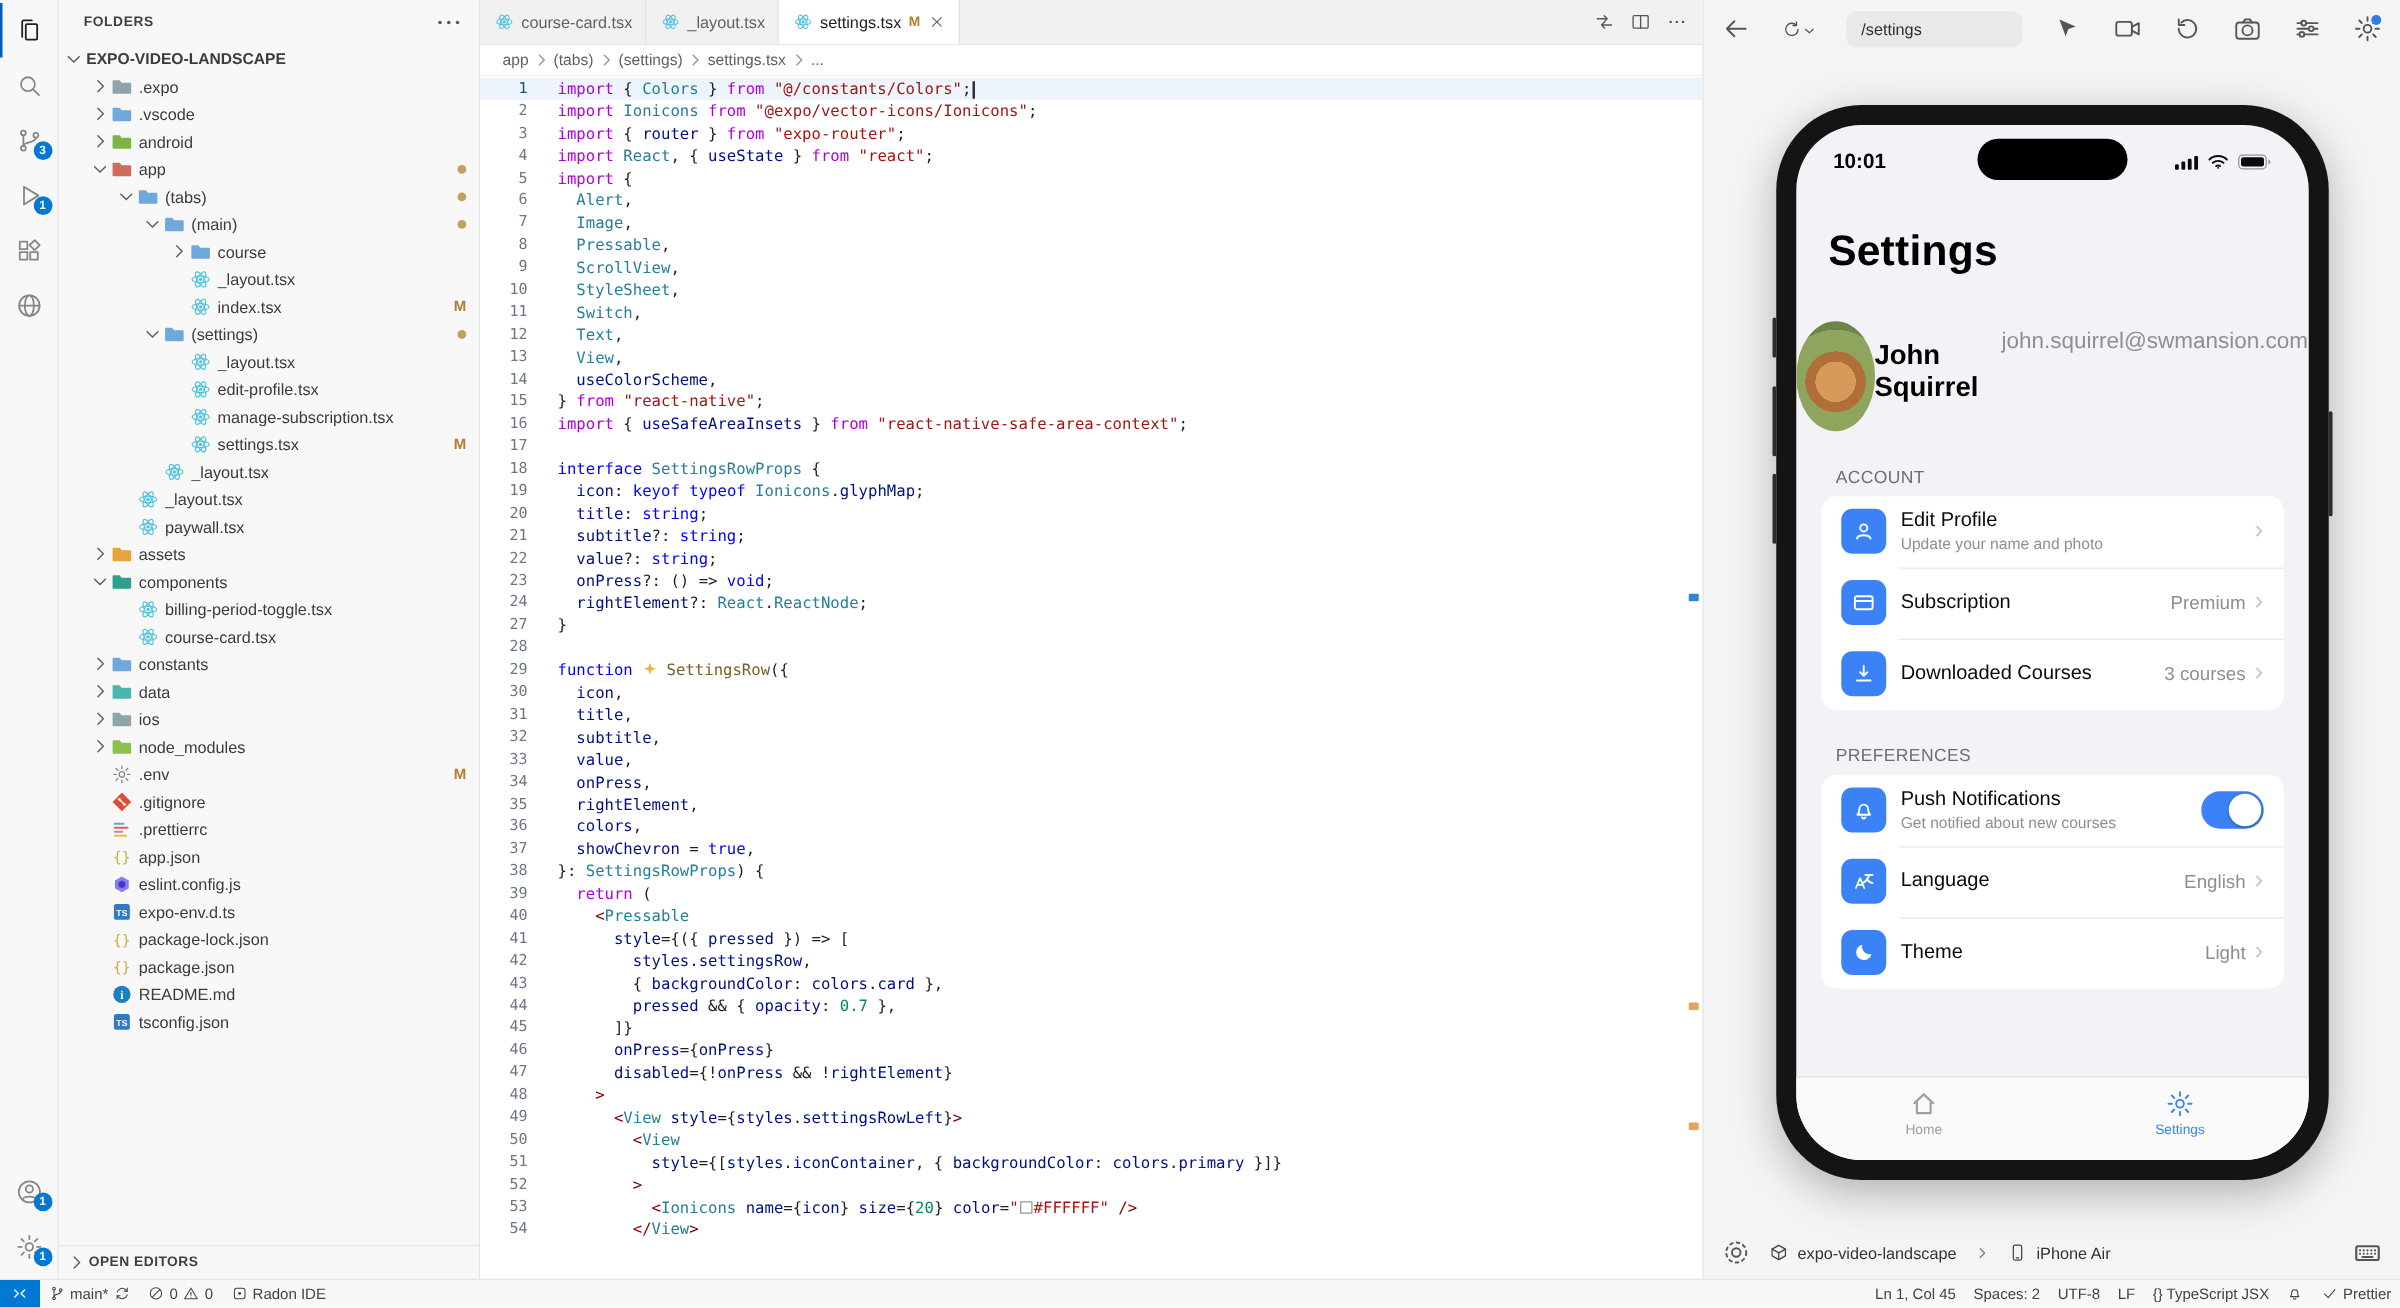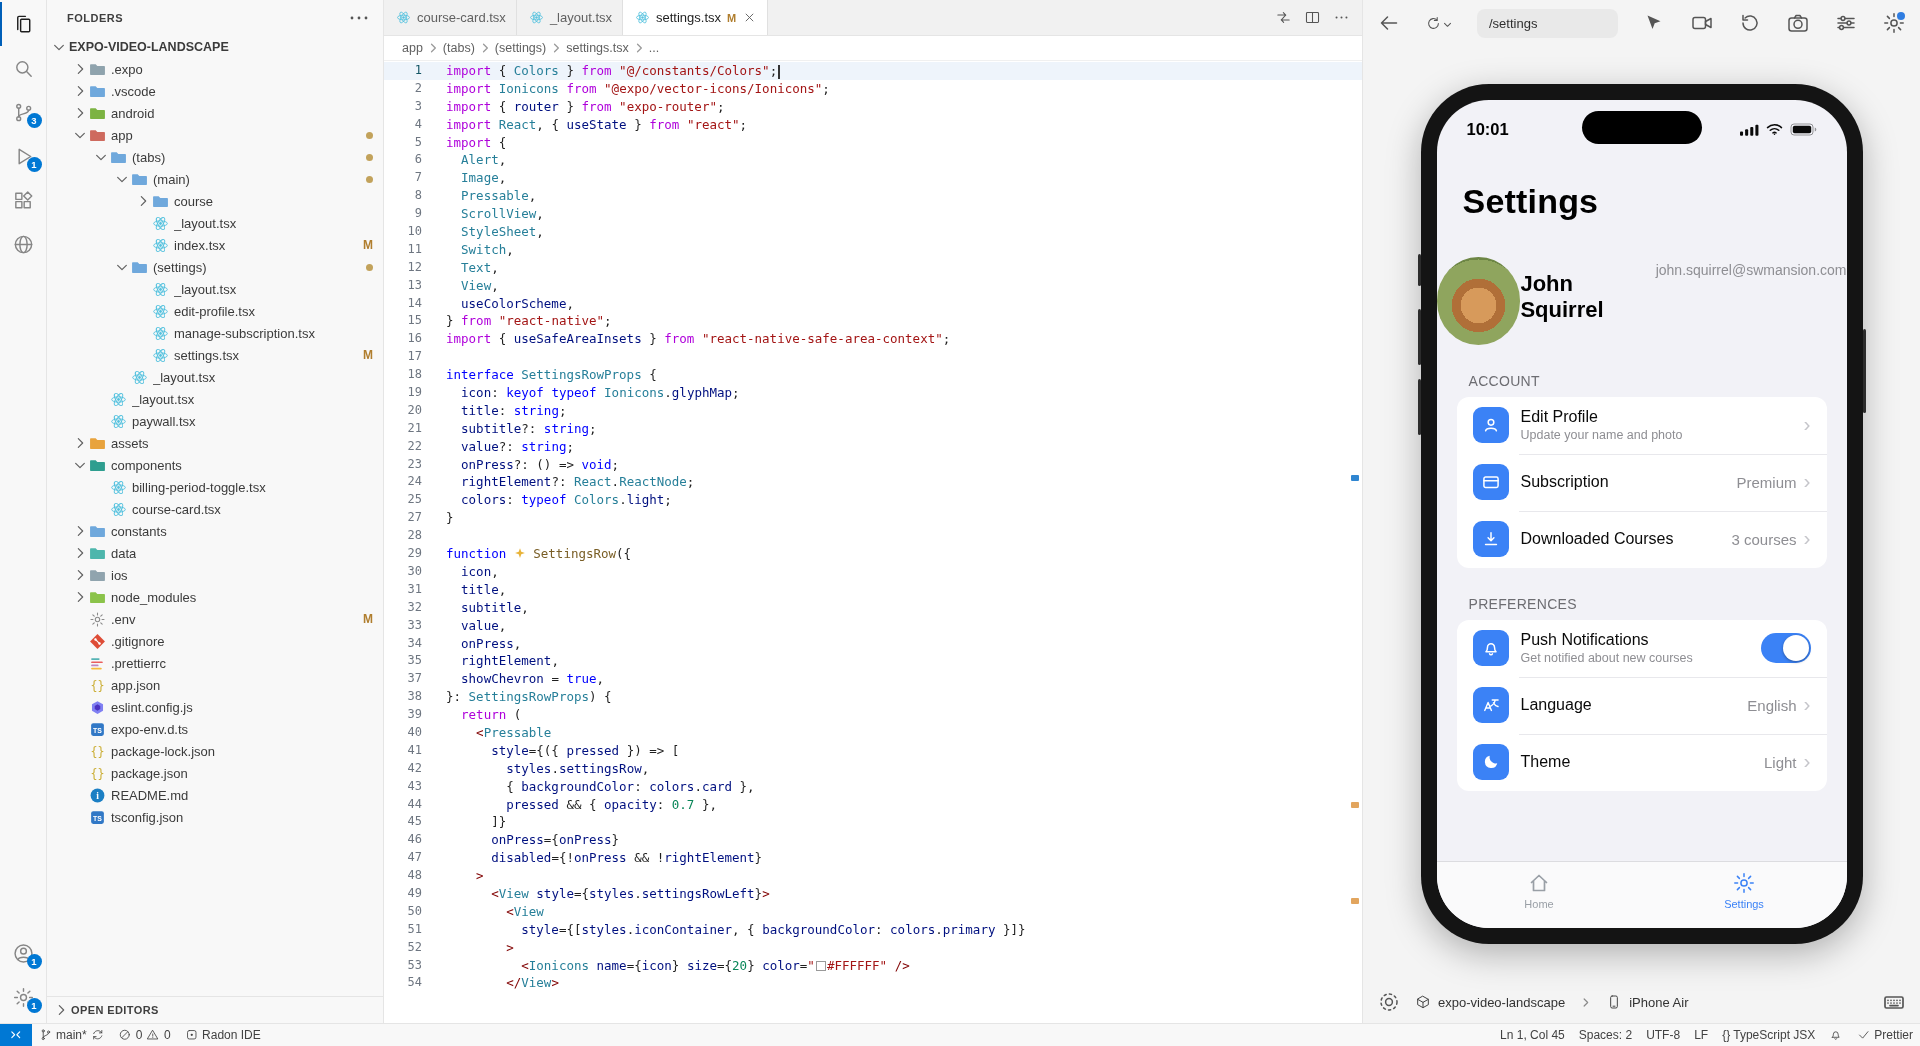--- a/index.html
+++ b/index.html
@@ -91,21 +91,21 @@
   .p-time{font-weight:bold;font-size:16.5px;color:#000}
   .island{position:absolute;left:50%;top:11px;transform:translateX(-50%);width:120px;height:33px;background:#000;border-radius:18px}
   .p-status-right{margin-left:auto;display:flex;align-items:center;gap:7px;color:#0a0a0a}
   .ic-cell{width:19px;height:12px;display:inline-flex}
   .ic-wifi{width:17px;height:13px;display:inline-flex}
   .ic-batt{width:27px;height:13px;display:inline-flex}
   .p-title{font-size:34px;font-weight:bold;color:#000;margin:32px 0 0 26px;letter-spacing:.2px}
   .p-profile{display:flex;margin-top:36px}
   .avatar{width:88px;height:88px;border-radius:50%;background:radial-gradient(circle at 50% 55%,#d79a5b 0 28%,#b06f38 28% 42%,#8fa55e 42% 72%,#6d8645 72% 100%);cursor:pointer}
   .p-name{font-size:22px;font-weight:bold;color:#000;margin-top:14px}
-  .p-email{font-size:14px;color:#8E8E93;margin-top:5px}
+  .p-email{font-size:18px;color:#8E8E93;margin-top:5px}
   .p-section-label{font-size:14px;color:#6D6D72;margin:28px 0 8px 32px;letter-spacing:.3px}
   .card{margin:0 20px;background:#fff;border-radius:12px;overflow:hidden}
   .s-row{display:flex;align-items:center;gap:12px;padding:10px 16px;min-height:57px;position:relative;cursor:pointer}
   .s-row + .s-row::before{content:'';position:absolute;left:62px;right:0;top:0;height:1px;background:#E8E8EC}
   .s-icon{width:36px;height:36px;border-radius:9px;display:flex;align-items:center;justify-content:center;flex:none;color:#fff}
   .s-icon [data-icon]{width:20px;height:20px}
   .s-text{display:flex;flex-direction:column}
   .s-title{font-size:16px;color:#0a0a0a}
   .s-sub{font-size:12.5px;color:#8E8E93;margin-top:2px}
   .s-right{margin-left:auto;display:flex;align-items:center;gap:7px}
@@ -775,32 +775,32 @@
             <div class="code-line"><span class="ln">15</span><span class="lc"><span class="tk-p">} </span><span class="tk-kw">from</span><span class="tk-p"> </span><span class="tk-str">"react-native"</span><span class="tk-p">;</span></span></div>
             <div class="code-line"><span class="ln">16</span><span class="lc"><span class="tk-kw">import</span><span class="tk-p"> { </span><span class="tk-var">useSafeAreaInsets</span><span class="tk-p"> } </span><span class="tk-kw">from</span><span class="tk-p"> </span><span class="tk-str">"react-native-safe-area-context"</span><span class="tk-p">;</span></span></div>
             <div class="code-line"><span class="ln">17</span><span class="lc"></span></div>
             <div class="code-line"><span class="ln">18</span><span class="lc"><span class="tk-kw2">interface</span><span class="tk-p"> </span><span class="tk-type">SettingsRowProps</span><span class="tk-p"> {</span></span></div>
             <div class="code-line"><span class="ln">19</span><span class="lc"><span class="tk-p">  </span><span class="tk-var">icon</span><span class="tk-p">: </span><span class="tk-kw2">keyof</span><span class="tk-p"> </span><span class="tk-kw2">typeof</span><span class="tk-p"> </span><span class="tk-type">Ionicons</span><span class="tk-p">.</span><span class="tk-var">glyphMap</span><span class="tk-p">;</span></span></div>
             <div class="code-line"><span class="ln">20</span><span class="lc"><span class="tk-p">  </span><span class="tk-var">title</span><span class="tk-p">: </span><span class="tk-kw2">string</span><span class="tk-p">;</span></span></div>
             <div class="code-line"><span class="ln">21</span><span class="lc"><span class="tk-p">  </span><span class="tk-var">subtitle</span><span class="tk-p">?: </span><span class="tk-kw2">string</span><span class="tk-p">;</span></span></div>
             <div class="code-line"><span class="ln">22</span><span class="lc"><span class="tk-p">  </span><span class="tk-var">value</span><span class="tk-p">?: </span><span class="tk-kw2">string</span><span class="tk-p">;</span></span></div>
             <div class="code-line"><span class="ln">23</span><span class="lc"><span class="tk-p">  </span><span class="tk-var">onPress</span><span class="tk-p">?: () =&gt; </span><span class="tk-kw2">void</span><span class="tk-p">;</span></span></div>
             <div class="code-line"><span class="ln">24</span><span class="lc"><span class="tk-p">  </span><span class="tk-var">rightElement</span><span class="tk-p">?: </span><span class="tk-type">React</span><span class="tk-p">.</span><span class="tk-type">ReactNode</span><span class="tk-p">;</span></span></div>
-            <div class="code-line"><span class="ln">25</span><span class="lc"><span class="tk-p">  </span><span class="tk-var">colors</span><span class="tk-p">: </span><span class="tk-kw2">typeof</span><span class="tk-p"> </span><span class="tk-type">Colors</span><span class="tk-p">.</span><span class="tk-var">light</span><span class="tk-p">;</span></span></div>
             <div class="code-line"><span class="ln">27</span><span class="lc"><span class="tk-p">}</span></span></div>
             <div class="code-line"><span class="ln">28</span><span class="lc"></span></div>
             <div class="code-line"><span class="ln">29</span><span class="lc"><span class="tk-kw2">function</span><span class="tk-p"> </span><span class="sparkle"><svg viewBox="0 0 16 16" width="100%" height="100%">
                     <path d="M8 1.5l1.7 4.8L14.5 8l-4.8 1.7L8 14.5 6.3 9.7 1.5 8l4.8-1.7z" fill="#E8B339"></path>
                   </svg></span><span class="tk-p"> </span><span class="tk-fn">SettingsRow</span><span class="tk-p">({</span></span></div>
             <div class="code-line"><span class="ln">30</span><span class="lc"><span class="tk-p">  </span><span class="tk-var">icon</span><span class="tk-p">,</span></span></div>
             <div class="code-line"><span class="ln">31</span><span class="lc"><span class="tk-p">  </span><span class="tk-var">title</span><span class="tk-p">,</span></span></div>
             <div class="code-line"><span class="ln">32</span><span class="lc"><span class="tk-p">  </span><span class="tk-var">subtitle</span><span class="tk-p">,</span></span></div>
             <div class="code-line"><span class="ln">33</span><span class="lc"><span class="tk-p">  </span><span class="tk-var">value</span><span class="tk-p">,</span></span></div>
             <div class="code-line"><span class="ln">34</span><span class="lc"><span class="tk-p">  </span><span class="tk-var">onPress</span><span class="tk-p">,</span></span></div>
             <div class="code-line"><span class="ln">35</span><span class="lc"><span class="tk-p">  </span><span class="tk-var">rightElement</span><span class="tk-p">,</span></span></div>
+            <div class="code-line"><span class="ln">36</span><span class="lc"><span class="tk-p">  </span><span class="tk-var">colors</span><span class="tk-p">,</span></span></div>
             <div class="code-line"><span class="ln">37</span><span class="lc"><span class="tk-p">  </span><span class="tk-var">showChevron</span><span class="tk-p"> = </span><span class="tk-kw2">true</span><span class="tk-p">,</span></span></div>
             <div class="code-line"><span class="ln">38</span><span class="lc"><span class="tk-p">}: </span><span class="tk-type">SettingsRowProps</span><span class="tk-p">) {</span></span></div>
             <div class="code-line"><span class="ln">39</span><span class="lc"><span class="tk-p">  </span><span class="tk-kw">return</span><span class="tk-p"> (</span></span></div>
             <div class="code-line"><span class="ln">40</span><span class="lc"><span class="tk-p">    </span><span class="tk-tagb">&lt;</span><span class="tk-tag">Pressable</span></span></div>
             <div class="code-line"><span class="ln">41</span><span class="lc"><span class="tk-p">      </span><span class="tk-attr">style</span><span class="tk-p">={({ </span><span class="tk-var">pressed</span><span class="tk-p"> }) =&gt; [</span></span></div>
             <div class="code-line"><span class="ln">42</span><span class="lc"><span class="tk-p">        </span><span class="tk-var">styles</span><span class="tk-p">.</span><span class="tk-var">settingsRow</span><span class="tk-p">,</span></span></div>
             <div class="code-line"><span class="ln">43</span><span class="lc"><span class="tk-p">        { </span><span class="tk-var">backgroundColor</span><span class="tk-p">: </span><span class="tk-var">colors</span><span class="tk-p">.</span><span class="tk-var">card</span><span class="tk-p"> },</span></span></div>
             <div class="code-line"><span class="ln">44</span><span class="lc"><span class="tk-p">        </span><span class="tk-var">pressed</span><span class="tk-p"> &amp;&amp; { </span><span class="tk-var">opacity</span><span class="tk-p">: </span><span class="tk-num">0.7</span><span class="tk-p"> },</span></span></div>
             <div class="code-line"><span class="ln">45</span><span class="lc"><span class="tk-p">      ]}</span></span></div>
             <div class="code-line"><span class="ln">46</span><span class="lc"><span class="tk-p">      </span><span class="tk-attr">onPress</span><span class="tk-p">={</span><span class="tk-var">onPress</span><span class="tk-p">}</span></span></div>

